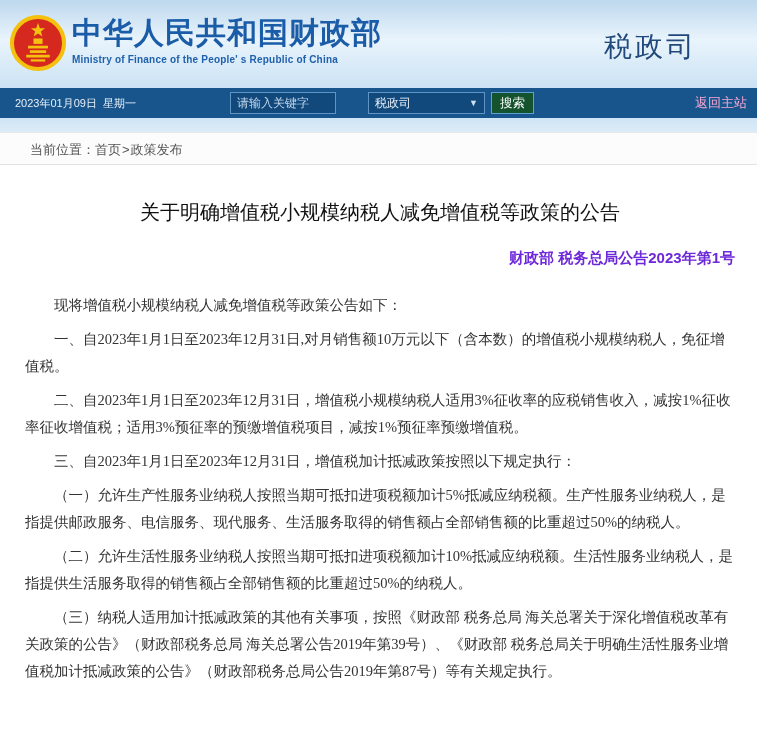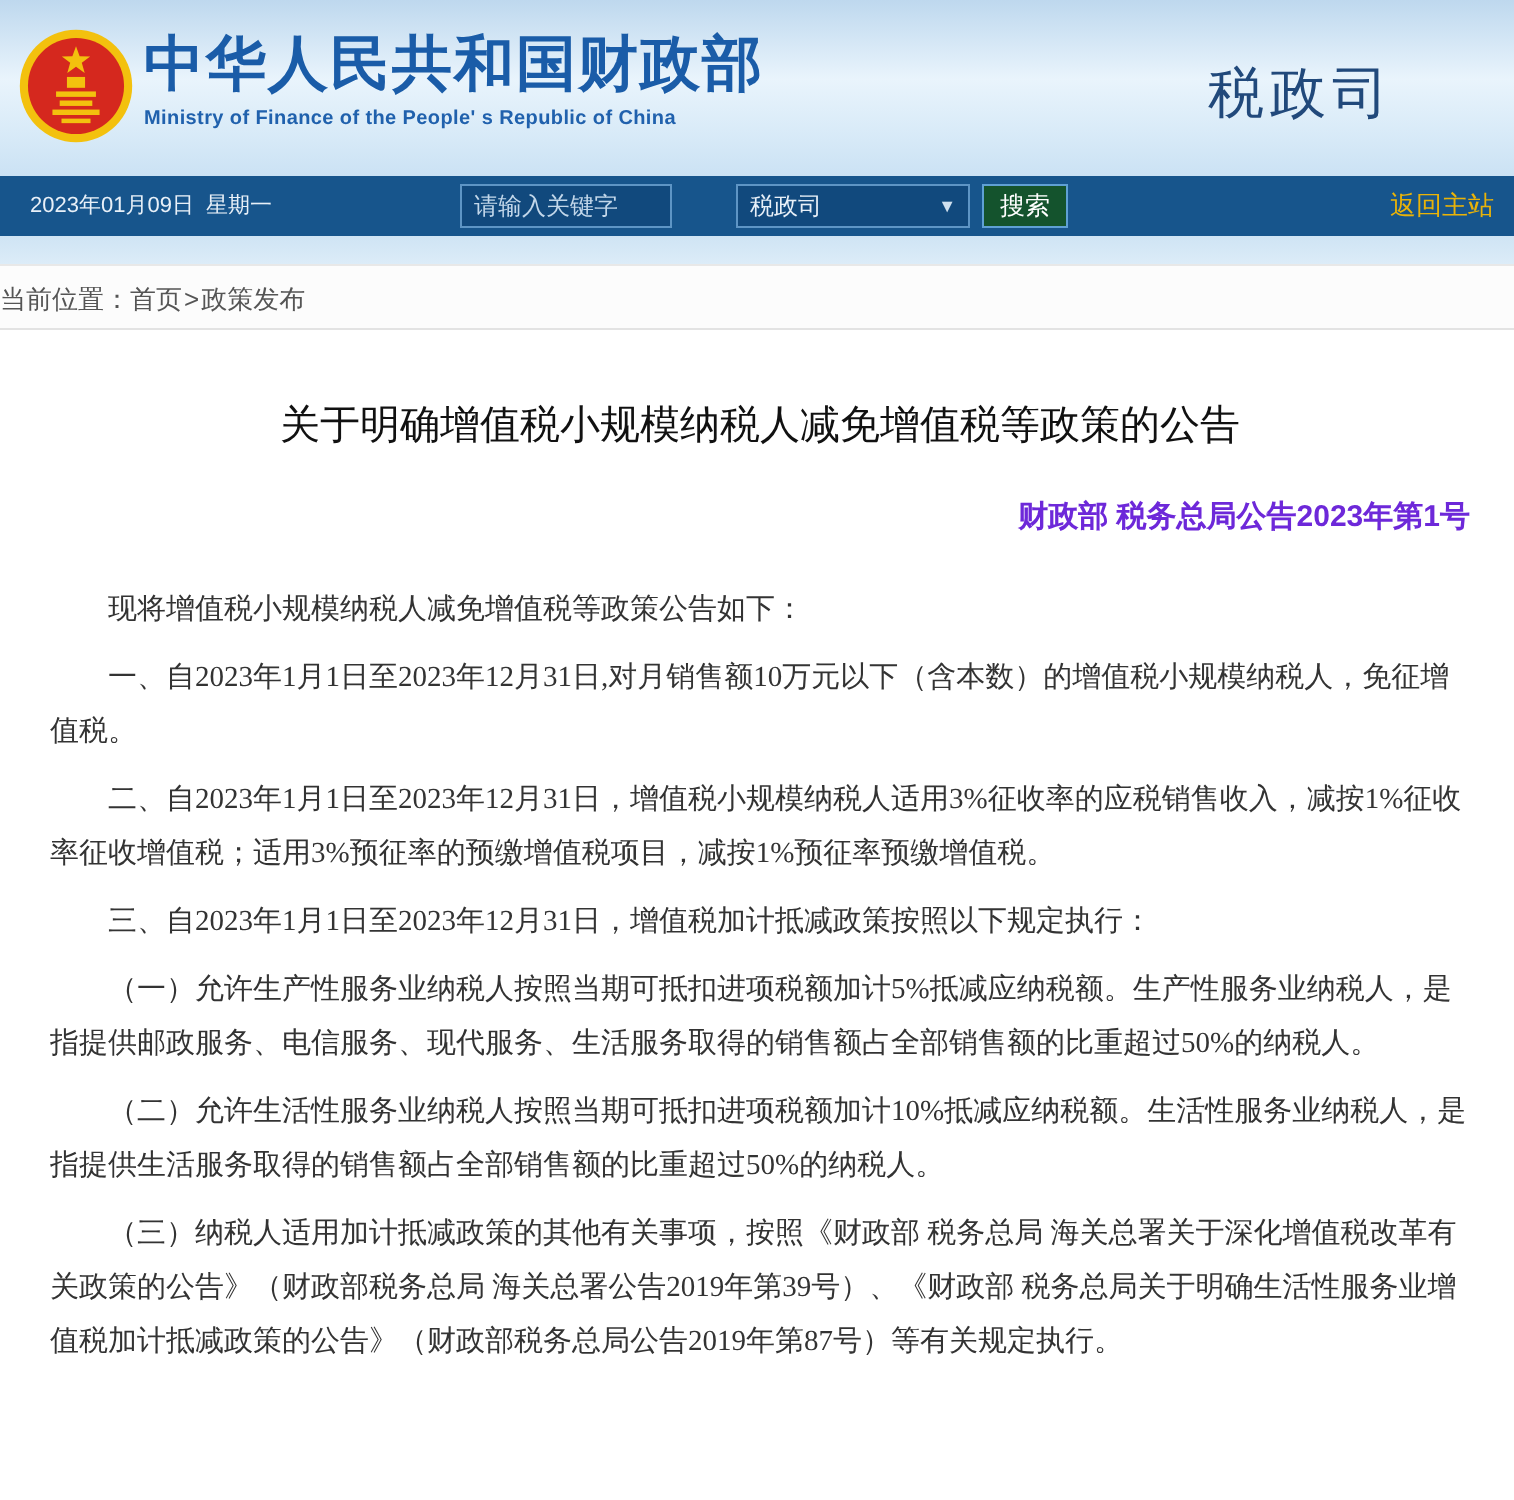--- a/index.html
+++ b/index.html
@@ -46,29 +46,29 @@
   }
   .nav-select .sel-label { flex: 1; }
   .nav-select .sel-arrow { font-size: 9px; color: #cfe0ef; }
   .nav-search-btn {
     position: absolute; left: 491px; top: 4px; width: 43px; height: 22px;
     background: #14532d; border: 1px solid #5fa0d4; color: #ffffff;
     font-size: 12.5px; cursor: pointer; line-height: 20px; text-align: center;
   }
   .nav-return {
     position: absolute; right: 10px; top: 0; line-height: 30px;
-    color: #eab308; font-size: 13px; text-decoration: none; cursor: pointer;
+    color: #f9a8d4; font-size: 13px; text-decoration: none; cursor: pointer;
   }
 
   
   .header-strip { height: 14px; background: linear-gradient(180deg, #cfe4f4, #dcecf8); }
   .breadcrumb {
     height: 33px; line-height: 33px; background: #fcfcfc;
     border-top: 1px solid #e8e8e8; border-bottom: 1px solid #e3e3e3;
-    font-size: 13px; color: #555;
+    padding-left: 30px; font-size: 13px; color: #555;
   }
   .breadcrumb a { color: #555; text-decoration: none; cursor: pointer; }
   .breadcrumb .crumb-sep { margin: 0 1px; }
 
   
   .content { padding: 0 22px 18px 25px; background: #fff; }
   .doc-title {
     margin-top: 34px; text-align: center;
     font-size: 20px; font-weight: normal; color: #111;
     font-family: "Liberation Sans", "DejaVu Sans", sans-serif;

